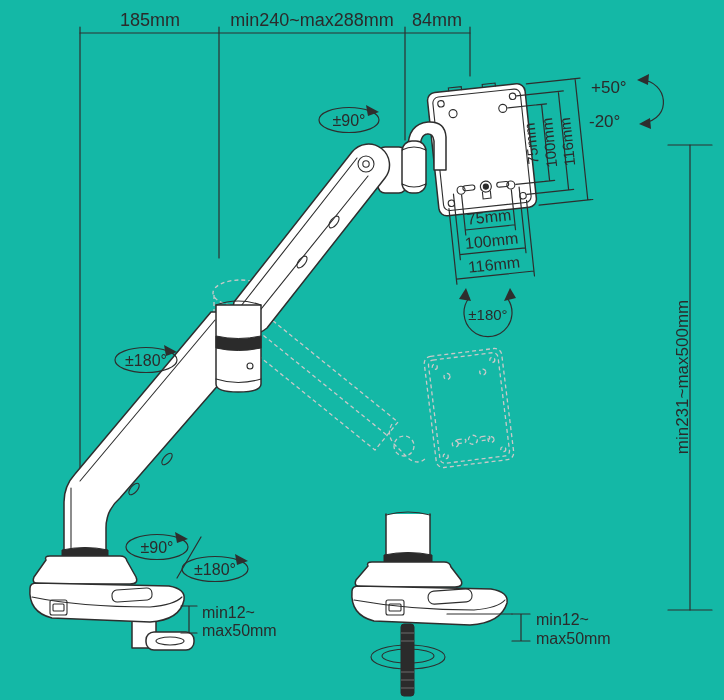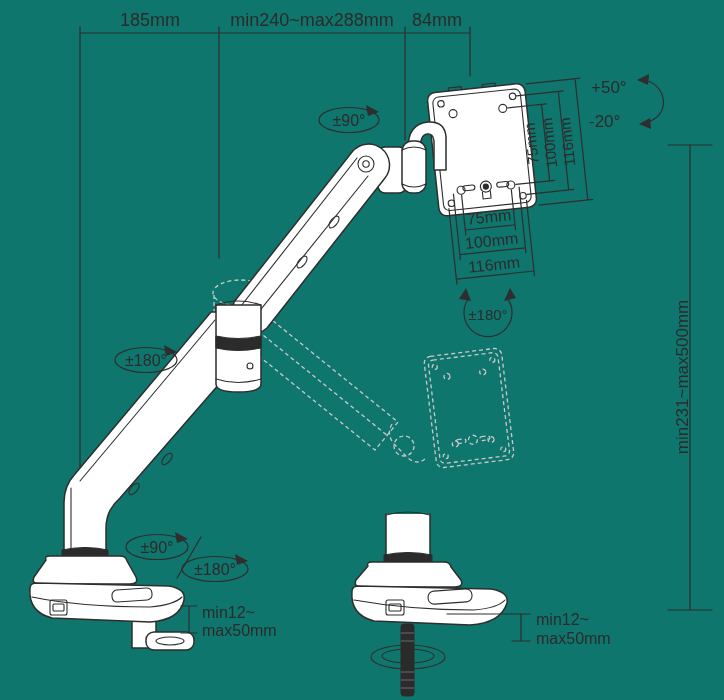--- a/index.html
+++ b/index.html
@@ -1,16 +1,16 @@
 <!DOCTYPE html>
 <html><head>
 <meta charset="utf-8">
 <style>
   html,body{margin:0;padding:0;background:#fff;}
-  #stage{position:relative;width:724px;height:700px;background:#0f766e;overflow:hidden;
+  #stage{position:relative;width:724px;height:700px;background:#14b8a6;overflow:hidden;
          font-family:"Liberation Sans",sans-serif;}
   svg{display:block}
   .ln{stroke:#2e2e2e;fill:none;stroke-width:1.2;stroke-linecap:round;}
   .part{stroke:#2e2e2e;fill:#ffffff;stroke-width:1.5;stroke-linejoin:round;stroke-linecap:round;}
   .det{stroke:#2e2e2e;fill:none;stroke-width:1.1;stroke-linecap:round;}
   .dk{fill:#2b2b2b;stroke:#2b2b2b;stroke-width:1;}
   .gh{stroke:#c9c9c9;fill:none;stroke-width:1.3;stroke-dasharray:4 3;stroke-linejoin:round;}
   .arw{fill:#2e2e2e;stroke:none;}
   .txt{fill:#2b2b2b;font-family:"Liberation Sans",sans-serif;}
   .t18{font-size:18px;} .t17{font-size:17px;} .t16{font-size:16px;} .t15{font-size:15px;}

